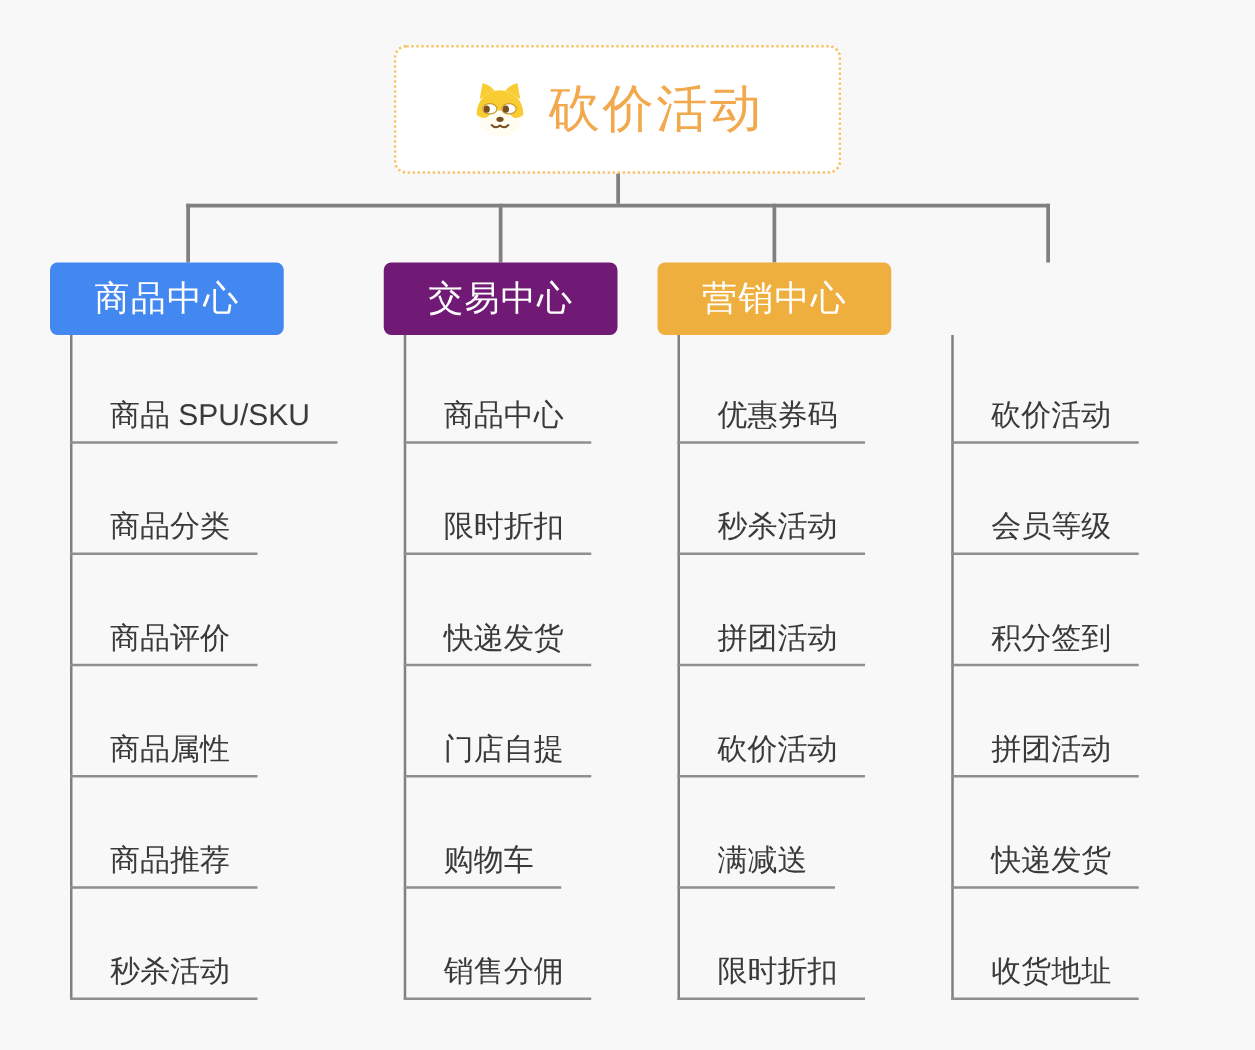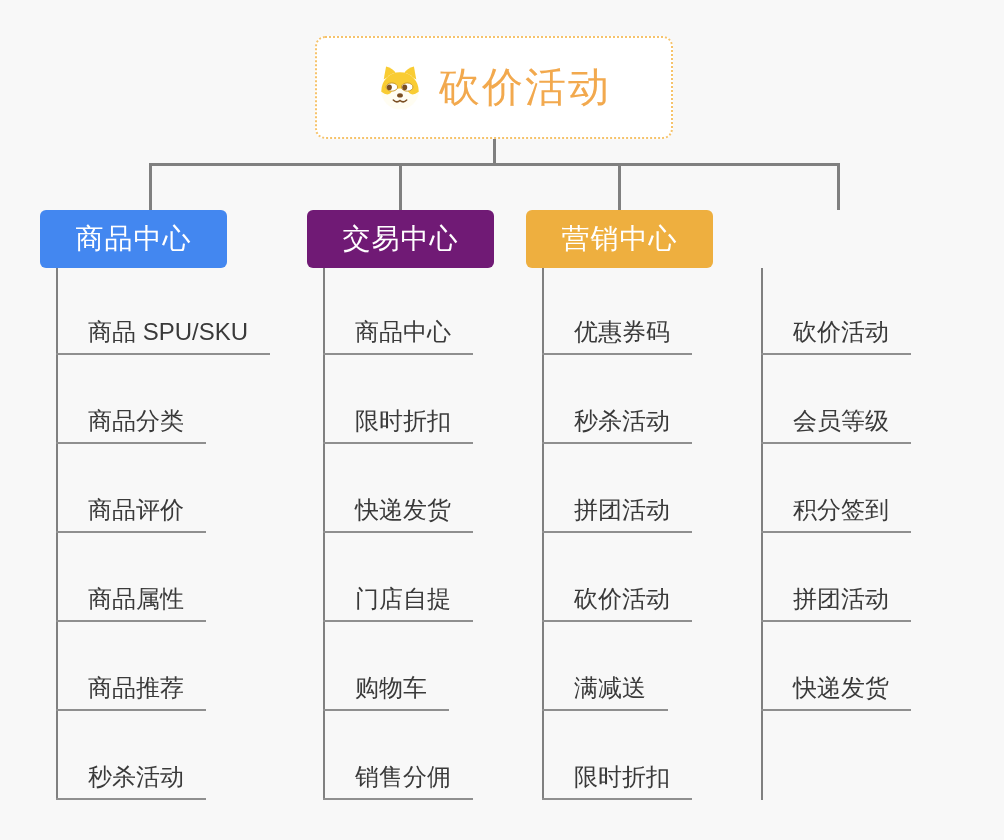--- a/index.html
+++ b/index.html
@@ -187,16 +187,19 @@
         </li>
       <li>
           <span class="item-label">积分签到</span>
         </li>
       <li>
           <span class="item-label">拼团活动</span>
         </li>
       <li>
           <span class="item-label">快递发货</span>
         </li>
+      <li>
+          <span class="item-label">收货地址</span>
+        </li>
     </ul>
   </div>
 
 </div>
 
 </body></html>

